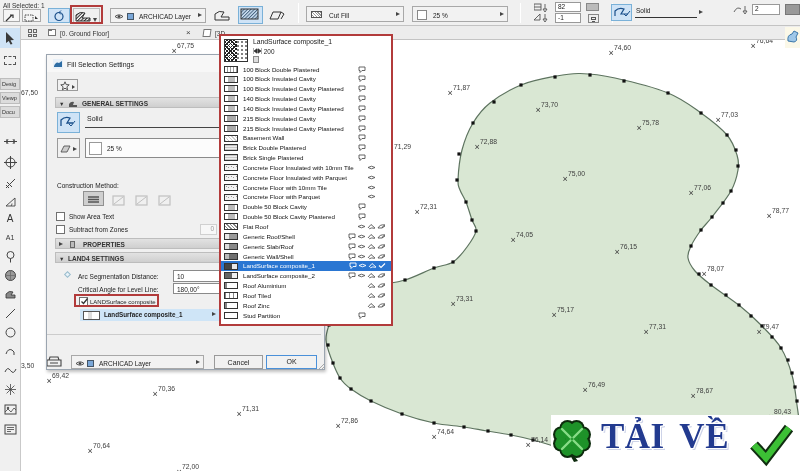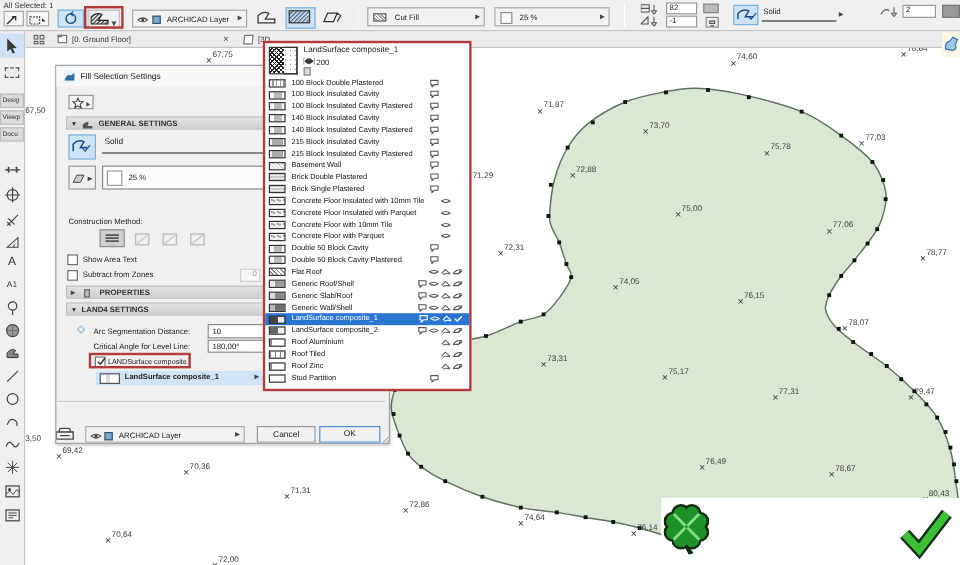--- a/index.html
+++ b/index.html
@@ -795,17 +795,18 @@
    <circle cx="10.7" cy="4.6" r="6.2"></circle>
         <circle cx="4.6" cy="10.7" r="6.2"></circle>
    <circle cx="-4.6" cy="10.7" r="6.2"></circle>
         <circle cx="-10.7" cy="4.6" r="6.2"></circle>
    <circle cx="0" cy="0" r="6.5"></circle>
   </g>
   <g stroke="#87dc87" stroke-width="2.4" stroke-linecap="round">
    <path d="M-1.5 -1.5 L-10 -10 M1.5 -1.5 L10 -10 M-1.5 1.5 L-10 10 M1.5 1.5 L10 10" fill="none"></path>
   </g>
  </svg>
+ <div id="wmtext">TẢI VỀ</div>
  <svg style="position:absolute;left:192px;top:2px;" width="56" height="52" viewBox="0 0 56 52">
   <path d="M11 28 L23 41 L46 11" fill="none" stroke="#112e11" stroke-width="10.5" stroke-linecap="butt" stroke-linejoin="miter"></path>
   <path d="M11 28 L23 41 L46 11" fill="none" stroke="#3cc035" stroke-width="6.5" stroke-linecap="butt" stroke-linejoin="miter"></path>
  </svg>
 </div>
 
 </body></html>

